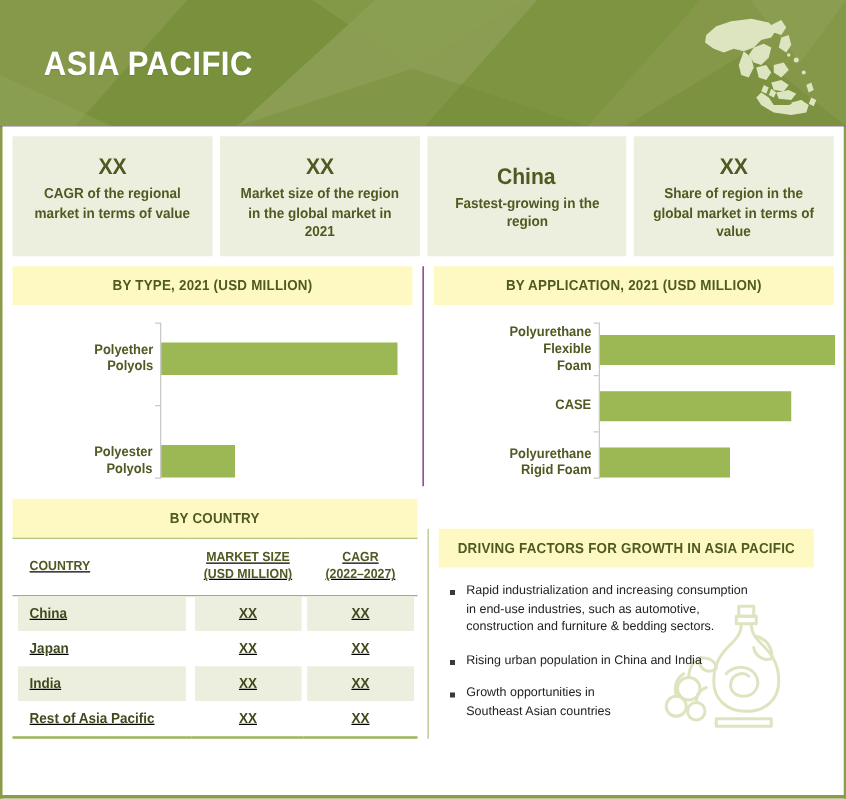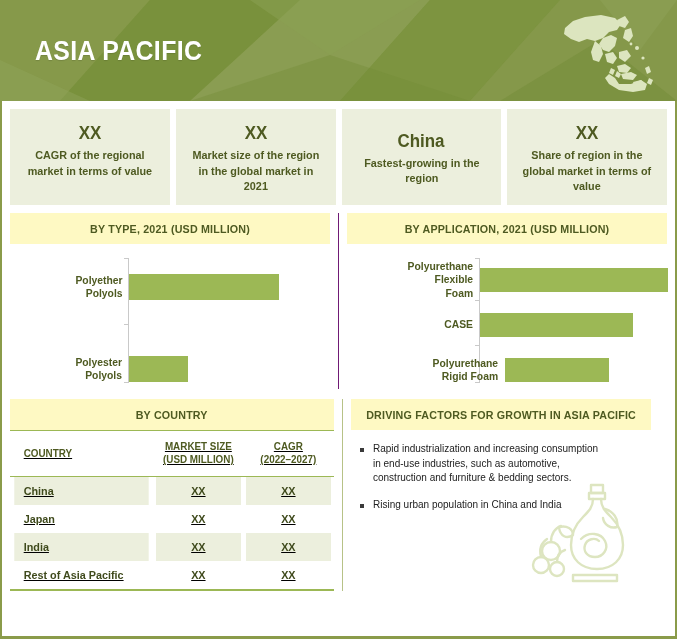--- a/index.html
+++ b/index.html
@@ -136,21 +136,21 @@
     transform-origin: right center;
   }
   .bar-fill {
     background: #9cb855;
     height: 100%;
   }
 
   
   .bottom-row { display: flex; padding: 10px 24px 0 8px; }
   .bottom-left { flex: 0 0 332px; padding-right: 8px; }
-  .bottom-right { flex: 1 1 0; padding-left: 8px; border-left: 1px solid #b7c287; position: relative; }
+  .bottom-right { flex: 1 1 0; padding-left: 8px; border-left: 1px solid #b7c287; position: relative; margin-top: 24px; }
 
   table.country {
     width: 100%;
     border-collapse: collapse;
     margin-top: 0;
     text-decoration: underline;
   }
   table.country th {
     color: #4e5a21;
     font-size: 10.5px;
@@ -278,21 +278,21 @@
 
     <div class="chart-col left">
       <div class="band">
         <span>BY TYPE, 2021 (USD MILLION)</span>
       </div>
       <div class="chart-area">
         <div class="bars">
           <div class="axis" style="left:118px;"></div>
           <div class="tick" style="left:114px; top:72px;"></div>
 
-          <div class="bar-item" style="left:119px; top:22px; height:26px; width:150px;">
+          <div class="bar-item" style="left:119px; top:22px; height:26px; width:189px;">
             <div class="bar-label">Polyether Polyols</div>
             <div class="bar-fill" style="width:100%;"></div>
           </div>
 
           <div class="bar-item" style="left:119px; top:104px; height:26px; width:59px;">
             <div class="bar-label">Polyester Polyols</div>
             <div class="bar-fill" style="width:100%;"></div>
           </div>
         </div>
       </div>
@@ -312,21 +312,21 @@
             <div class="bar-label">Polyurethane Flexible
 Foam</div>
             <div class="bar-fill" style="width:100%;"></div>
           </div>
 
           <div class="bar-item" style="left:133px; top:61px; height:24px; width:153px;">
             <div class="bar-label">CASE</div>
             <div class="bar-fill" style="width:100%;"></div>
           </div>
 
-          <div class="bar-item" style="left:133px; top:106px; height:24px; width:104px;margin-left:25px;">
+          <div class="bar-item" style="left:133px; top:106px; height:24px; width:104px;">
             <div class="bar-label">Polyurethane Rigid Foam</div>
             <div class="bar-fill" style="width:100%;"></div>
           </div>
         </div>
       </div>
     </div>
   </div>
 
   <div class="bottom-row">
 
@@ -390,17 +390,19 @@
           <path d="M28,85 c0,-6 2,-10 8,-12"></path>
           <path d="M30,50 c8,-2 14,2 14,8 c-6,4 -13,2 -14,-8"></path>
         </g>
       </svg>
 
       <ul class="factors">
         <li>Rapid industrialization and increasing consumption
 in end-use industries, such as automotive,
 construction and furniture &amp; bedding sectors.</li>
         <li>Rising urban population in China and India</li>
+        <li>Growth opportunities in
+Southeast Asian countries</li>
       </ul>
     </div>
   </div>
 
 </div>
 
 </body></html>

